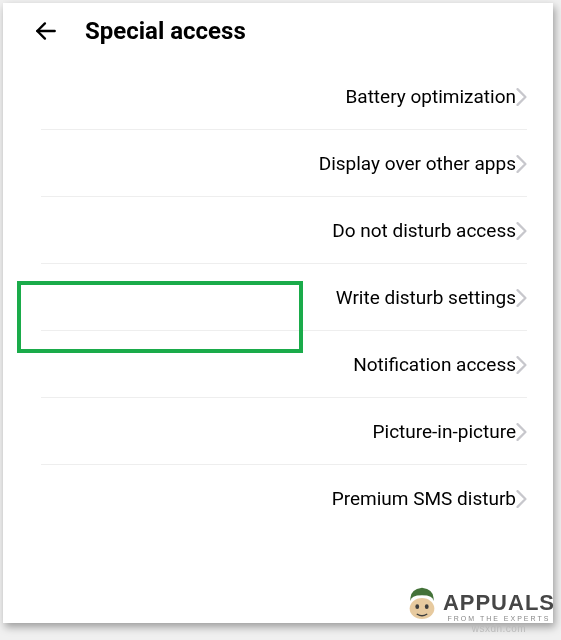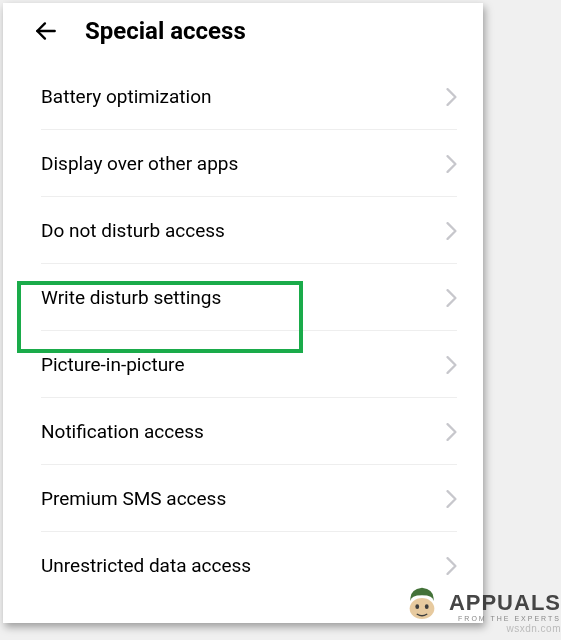--- a/index.html
+++ b/index.html
@@ -8,21 +8,21 @@
       box-sizing: border-box;
     }
     body {
       font-family: -apple-system, BlinkMacSystemFont, "Segoe UI", Roboto, Helvetica, Arial, sans-serif;
       background: #f0f0f0;
       width: 561px;
       height: 640px;
       position: relative;
     }
     .screen {
-      width: 480px;
+      width: 550px;
       height: 620px;
       background: #ffffff;
       margin: 3px 0 0 3px;
       box-shadow: 2px 4px 8px rgba(0,0,0,0.35);
       position: relative;
       overflow: hidden;
     }
     .header {
       display: flex;
       align-items: center;
@@ -41,21 +41,21 @@
       font-size: 24px;
       font-weight: 700;
       color: #000;
     }
     .list {
       padding: 0 0 0 0;
     }
     .list-item {
       display: flex;
       align-items: center;
-      justify-content: space-between;
+      justify-content: flex-end;
       padding: 22px 26px 22px 38px;
       cursor: pointer;
       position: relative;
     }
     .list-item::after {
       content: "";
       position: absolute;
       left: 38px;
       right: 26px;
       bottom: 0;
@@ -78,26 +78,26 @@
       position: absolute;
       border: 4px solid #1aab4a;
       pointer-events: none;
       left: 14px;
       top: 278px;
       width: 286px;
       height: 72px;
     }
     .watermark {
       position: absolute;
-      right: 0;
+      right: 6px;
       bottom: 6px;
       font-size: 10px;
       color: #666;
       letter-spacing: 0.5px;
-      text-align: right;
+      text-align: center;
       line-height: 1.1;
       font-family: sans-serif;
     }
     .watermark .brand {
       font-size: 22px;
       font-weight: 700;
       color: #333;
       letter-spacing: 1px;
       font-family: "Segoe UI", sans-serif;
       opacity: 0.9;
@@ -168,54 +168,46 @@
     <div class="list-item">
       <span class="item-label">Write disturb settings</span>
       <span class="chevron">
         <svg width="11" height="18" viewBox="0 0 9 16">
             <polyline points="1,1 8,8 1,15" fill="none" stroke="#c7c7cc" stroke-width="2" stroke-linecap="round" stroke-linejoin="round"></polyline>
           </svg>
       </span>
     </div>
 
     <div class="list-item">
+      <span class="item-label">Notification access</span>
+      <span class="chevron">
+        <svg width="11" height="18" viewBox="0 0 9 16">
+            <polyline points="1,1 8,8 1,15" fill="none" stroke="#c7c7cc" stroke-width="2" stroke-linecap="round" stroke-linejoin="round"></polyline>
+          </svg>
+      </span>
+    </div>
+
+    <div class="list-item">
       <span class="item-label">Picture-in-picture</span>
       <span class="chevron">
         <svg width="11" height="18" viewBox="0 0 9 16">
             <polyline points="1,1 8,8 1,15" fill="none" stroke="#c7c7cc" stroke-width="2" stroke-linecap="round" stroke-linejoin="round"></polyline>
           </svg>
       </span>
     </div>
 
     <div class="list-item">
-      <span class="item-label">Notification access</span>
-      <span class="chevron">
-        <svg width="11" height="18" viewBox="0 0 9 16">
-            <polyline points="1,1 8,8 1,15" fill="none" stroke="#c7c7cc" stroke-width="2" stroke-linecap="round" stroke-linejoin="round"></polyline>
-          </svg>
-      </span>
-    </div>
-
-    <div class="list-item">
-      <span class="item-label">Premium SMS access</span>
-      <span class="chevron">
-        <svg width="11" height="18" viewBox="0 0 9 16">
-            <polyline points="1,1 8,8 1,15" fill="none" stroke="#c7c7cc" stroke-width="2" stroke-linecap="round" stroke-linejoin="round"></polyline>
-          </svg>
-      </span>
-    </div>
-
-    <div class="list-item">
-      <span class="item-label">Unrestricted data access</span>
-      <span class="chevron">
-        <svg width="11" height="18" viewBox="0 0 9 16">
-            <polyline points="1,1 8,8 1,15" fill="none" stroke="#c7c7cc" stroke-width="2" stroke-linecap="round" stroke-linejoin="round"></polyline>
-          </svg>
-      </span>
-    </div>
+      <span class="item-label">Premium SMS disturb</span>
+      <span class="chevron">
+        <svg width="11" height="18" viewBox="0 0 9 16">
+            <polyline points="1,1 8,8 1,15" fill="none" stroke="#c7c7cc" stroke-width="2" stroke-linecap="round" stroke-linejoin="round"></polyline>
+          </svg>
+      </span>
+    </div>
+
 
   </div>
 
   <div class="highlight-box"></div>
 
 </div>
 
 <svg class="head-icon" viewBox="0 0 40 42">
   <ellipse cx="20" cy="30" rx="13" ry="11" fill="#e6c89a"></ellipse>
   <path d="M 8 22 Q 6 10 20 8 Q 34 10 32 22 Q 32 16 20 16 Q 8 16 8 22 Z" fill="#3a6b2f"></path>

